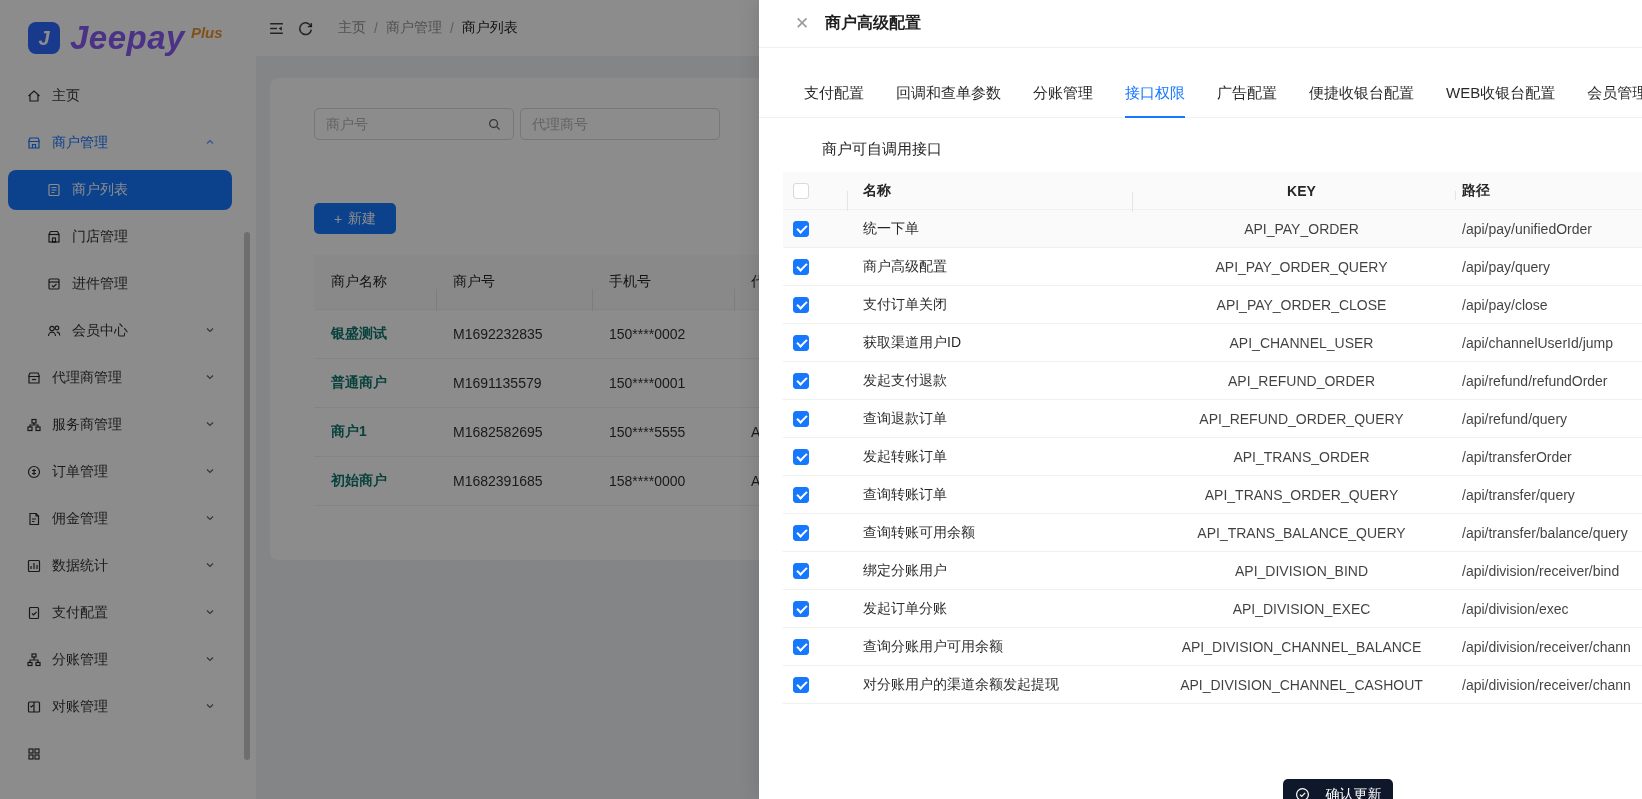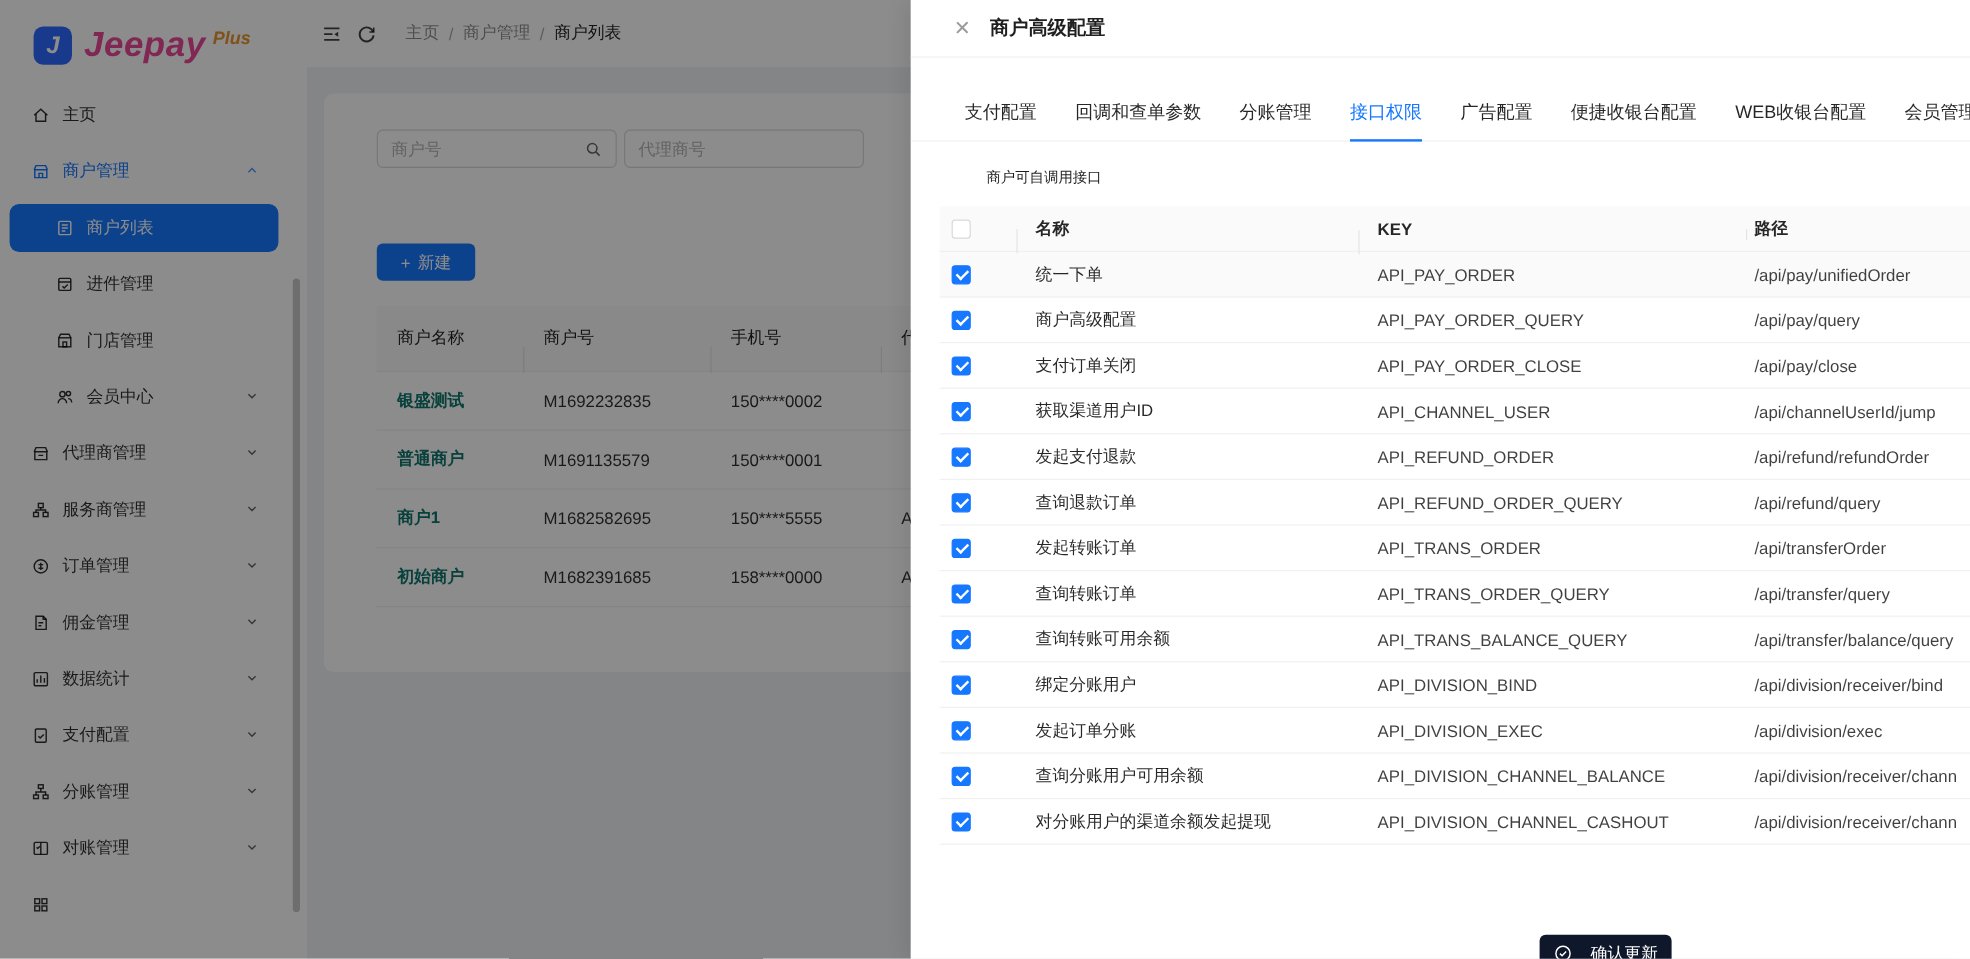--- a/index.html
+++ b/index.html
@@ -15,21 +15,21 @@
   .sidebar {
     position:absolute; left:0; top:0; width:256px; height:799px;
     background:#fff; z-index:1;
   }
   .logo-row { height:76px; display:flex; align-items:center; padding-left:28px; }
   .logo-badge {
     width:32px; height:32px; border-radius:8px; background:#2f6bff;
     color:#fff; font-weight:bold; font-style:italic; font-size:20px;
     display:flex; align-items:center; justify-content:center;
   }
-  .brand { margin-left:10px; color:#ec4899; font-size:29px; font-weight:bold; font-style:italic; letter-spacing:.5px; }
+  .brand { margin-left:10px; color:#8b5cf6; font-size:33px; font-weight:bold; font-style:italic; letter-spacing:.5px; }
   .brand-suffix { margin-left:6px; color:#e8952f; font-size:15px; font-weight:bold; font-style:italic; position:relative; top:-6px;text-align:right; }
 
   .menu { padding-right:0; }
   .mi {
     position:relative; height:40px; margin:7px 24px 0 8px;
     display:flex; align-items:center; border-radius:8px;
     color:rgba(0,0,0,.82); cursor:pointer;
   }
   .mi:first-child { margin-top:0; }
   .mi .mi-icon { width:16px; height:16px; margin-right:10px; flex:0 0 16px; }
@@ -93,29 +93,29 @@
   }
   .dw-header { position:relative; height:48px; border-bottom:1px solid #f0f0f0; }
   .dw-close { position:absolute; left:32px; top:13px; width:22px; height:22px; border:none; background:none; color:#9b9b9b; font-size:17px; line-height:22px; text-align:center; cursor:pointer; padding:0; }
   .dw-title { position:absolute; left:66px; top:13px; font-size:16px; font-weight:600; color:rgba(0,0,0,.88); }
 
   .tabs { position:absolute; left:0; top:70px; right:0; height:48px; border-bottom:1px solid #f0f0f0; display:flex; padding-left:45px; gap:32px; }
   .tab { position:relative; font-size:15px; color:rgba(0,0,0,.85); display:flex; align-items:center; height:47px; cursor:pointer; white-space:nowrap; }
   .tab.active { color:#1677ff; font-weight:500; }
   .tab.active::after { content:""; position:absolute; left:0; right:0; bottom:-1px; height:2px; background:#1677ff; }
 
-  .dw-section-title { position:absolute; left:63px; top:140px; font-size:12px; font-weight:500; color:rgba(0,0,0,.88); }
+  .dw-section-title { position:absolute; left:63px; top:140px; font-size:15px; font-weight:500; color:rgba(0,0,0,.88); }
 
   .atable { position:absolute; left:24px; top:172px; width:1132px; font-size:14px; }
   .arow { display:flex; align-items:center; height:38px; border-bottom:1px solid #f0f0f0; }
   .arow.head { height:38px; background:#fafafa; font-weight:600; color:rgba(0,0,0,.85); }
   .arow.stripe { background:#fafafa; }
   .a-check { flex:0 0 64px; display:flex; padding-left:10px; }
   .a-name  { flex:0 0 285px; padding-left:16px; position:relative; }
-  .a-key   { flex:0 0 323px; padding-left:16px; position:relative; color:rgba(0,0,0,.75); }
+  .a-key   { flex:0 0 323px; padding-left:16px; position:relative; color:rgba(0,0,0,.75);text-align:center; }
   .a-path  { flex:1; padding-left:7px; position:relative; color:rgba(0,0,0,.75); white-space:nowrap; overflow:hidden; }
   .arow.head .a-name::before, .arow.head .a-key::before, .arow.head .a-path::before {
     content:""; position:absolute; left:0; top:9px; width:1px; height:20px; background:#e4e4e4;
   }
   .arow.head .a-key, .arow.head .a-path, .arow.head .a-name { color:rgba(0,0,0,.85); }
 
   .cb { width:16px; height:16px; border-radius:3px; border:1px solid #d9d9d9; background:#fff; position:relative; cursor:pointer; }
   .cb.checked { background:#1677ff; border-color:#1677ff; }
   .cb.checked::after {
     content:""; position:absolute; left:5px; top:1.5px; width:4px; height:8px;
@@ -167,36 +167,36 @@
           <svg viewBox="0 0 16 16" fill="none" stroke="currentColor" stroke-width="1.2">
             <rect x="3" y="2.5" width="10" height="11" rx="1"></rect>
             <path d="M5.5 5.5h5M5.5 8h5M5.5 10.5h3"></path>
           </svg>
         </span>
         <span>商户列表</span>
       </div>
       <div class="mi child">
         <span class="mi-icon">
           <svg viewBox="0 0 16 16" fill="none" stroke="currentColor" stroke-width="1.2">
+            <rect x="3" y="5.5" width="10" height="7.5"></rect>
+            <path d="M3 5.5 4.5 2.5h7L13 5.5"></path>
+            <rect x="6.5" y="9" width="3" height="4"></rect>
+          </svg>
+        </span>
+        <span>门店管理</span>
+      </div>
+      <div class="mi child">
+        <span class="mi-icon">
+          <svg viewBox="0 0 16 16" fill="none" stroke="currentColor" stroke-width="1.2">
             <rect x="3" y="3" width="10" height="10" rx="1"></rect>
             <path d="M3 6h10"></path>
             <path d="M6 9.5l1.5 1.5 3-3"></path>
           </svg>
         </span>
         <span>进件管理</span>
-      </div>
-      <div class="mi child">
-        <span class="mi-icon">
-          <svg viewBox="0 0 16 16" fill="none" stroke="currentColor" stroke-width="1.2">
-            <rect x="3" y="5.5" width="10" height="7.5"></rect>
-            <path d="M3 5.5 4.5 2.5h7L13 5.5"></path>
-            <rect x="6.5" y="9" width="3" height="4"></rect>
-          </svg>
-        </span>
-        <span>门店管理</span>
       </div>
       <div class="mi child">
         <span class="mi-icon">
           <svg viewBox="0 0 16 16" fill="none" stroke="currentColor" stroke-width="1.2">
             <circle cx="6" cy="5.5" r="2.2"></circle>
             <path d="M2.5 13c0-2.5 2-3.8 3.5-3.8S9.5 10.5 9.5 13"></path>
             <circle cx="11" cy="5" r="1.8"></circle>
             <path d="M10.8 9.2c2 0 2.9 1.6 2.9 3.3"></path>
           </svg>
         </span>

